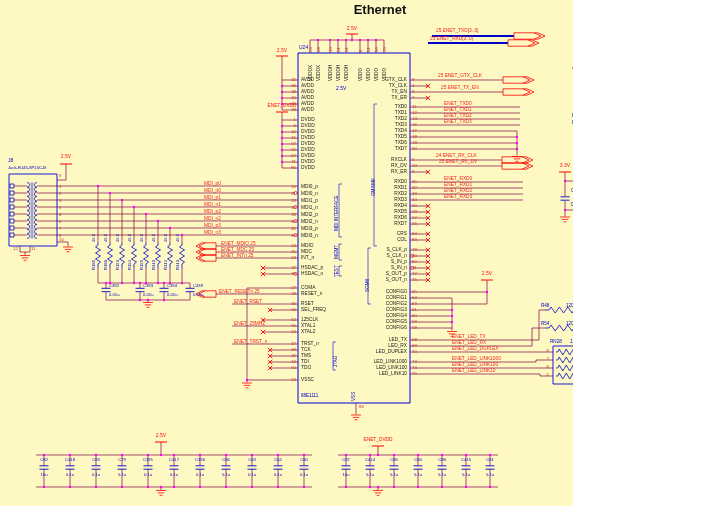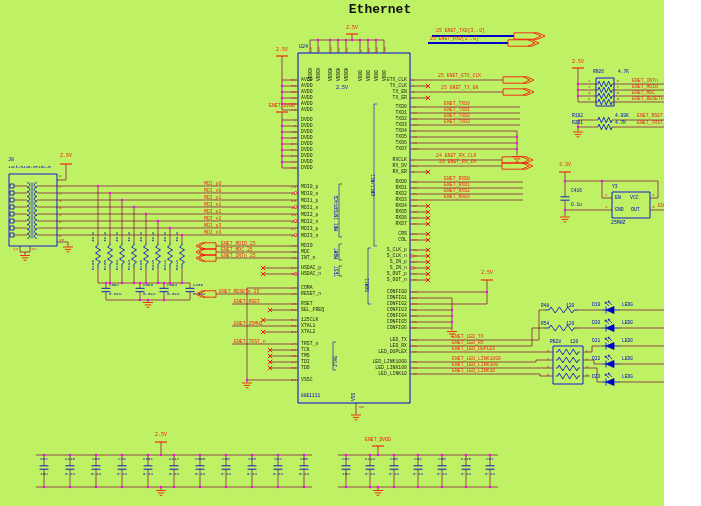--- a/index.html
+++ b/index.html
@@ -1,17 +1,17 @@
 <!DOCTYPE html>
 <html><head>
 <meta charset="utf-8">
 <style>
   html,body{margin:0;padding:0;background:#fff;}
-  #page{position:relative;width:664px;height:506px;background:#bef264;overflow:hidden;
-        font-family:Liberation Mono, monospace;}
+  #page{position:relative;width:573px;height:506px;background:#fef9c3;overflow:hidden;
+        font-family:Liberation Sans, sans-serif;}
   svg{position:absolute;left:0;top:0;}
   .t{position:absolute;white-space:pre-line;line-height:6px;}
   .net{color:#f02424;font-size:4.8px;}
   .num{color:#c03030;font-size:4.3px;}
   .pin{color:#1a1a1a;font-size:4.8px;}
   .ref{color:#0000cc;font-size:4.6px;line-height:5px;}
   .pwr{color:#ff1010;font-size:5px;line-height:5px;}
   .rot{transform:rotate(-90deg);transform-origin:0 0;white-space:nowrap;}
   .ra{text-align:right;}
   .ctr{text-align:center;}

